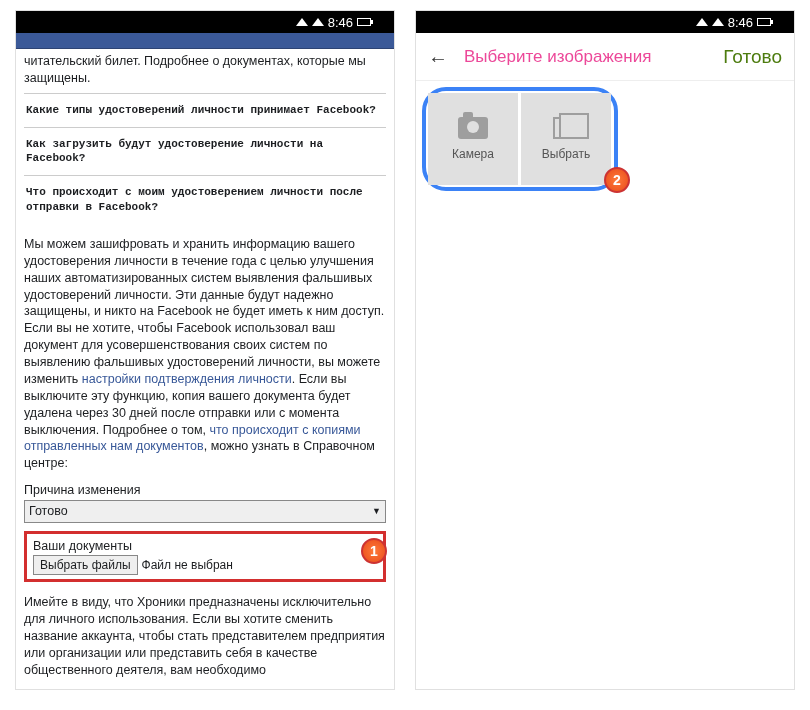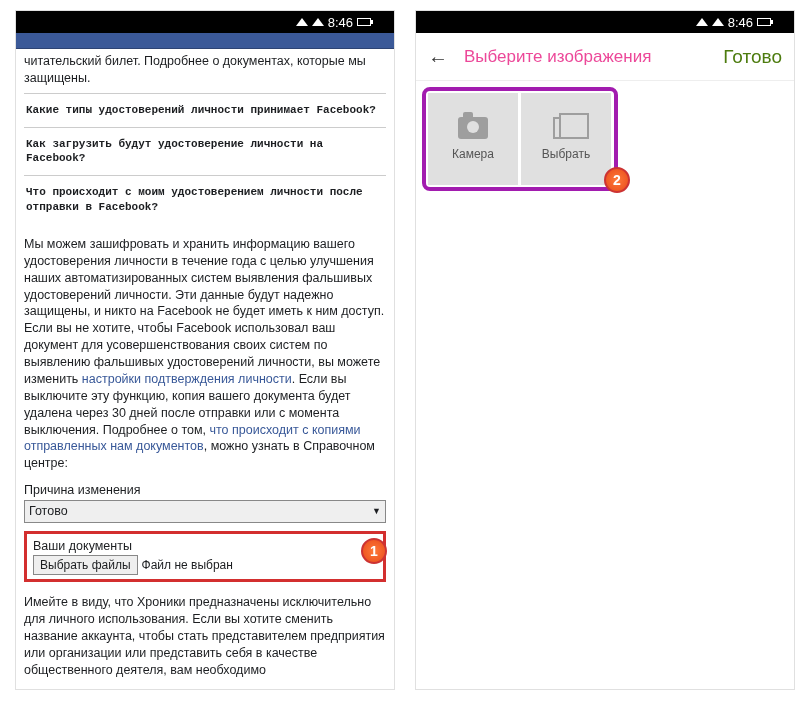--- a/index.html
+++ b/index.html
@@ -111,22 +111,22 @@
     align-items: center;
     padding: 0 12px;
     border-bottom: 1px solid #eee;
     gap: 16px;
   }
   .back-arrow { font-size: 20px; color:#333; }
   .pick-title { flex:1; font-size: 17px; color:#ec4899;}
   .done { font-size: 19px; color:#4d7c0f; }
   .pick-body { padding: 6px; position:relative; }
   .pick-options {
-    border: 4px solid #a21caf;
-    border-radius: 8px;
+    border: 4px solid #3b82f6;
+    border-radius: 24px;
     display: flex;
     padding: 2px;
     gap: 3px;
     width: 196px;
   }
   .opt {
     width: 90px;
     height: 92px;
     background: #e0e0e0;
     display:flex;

